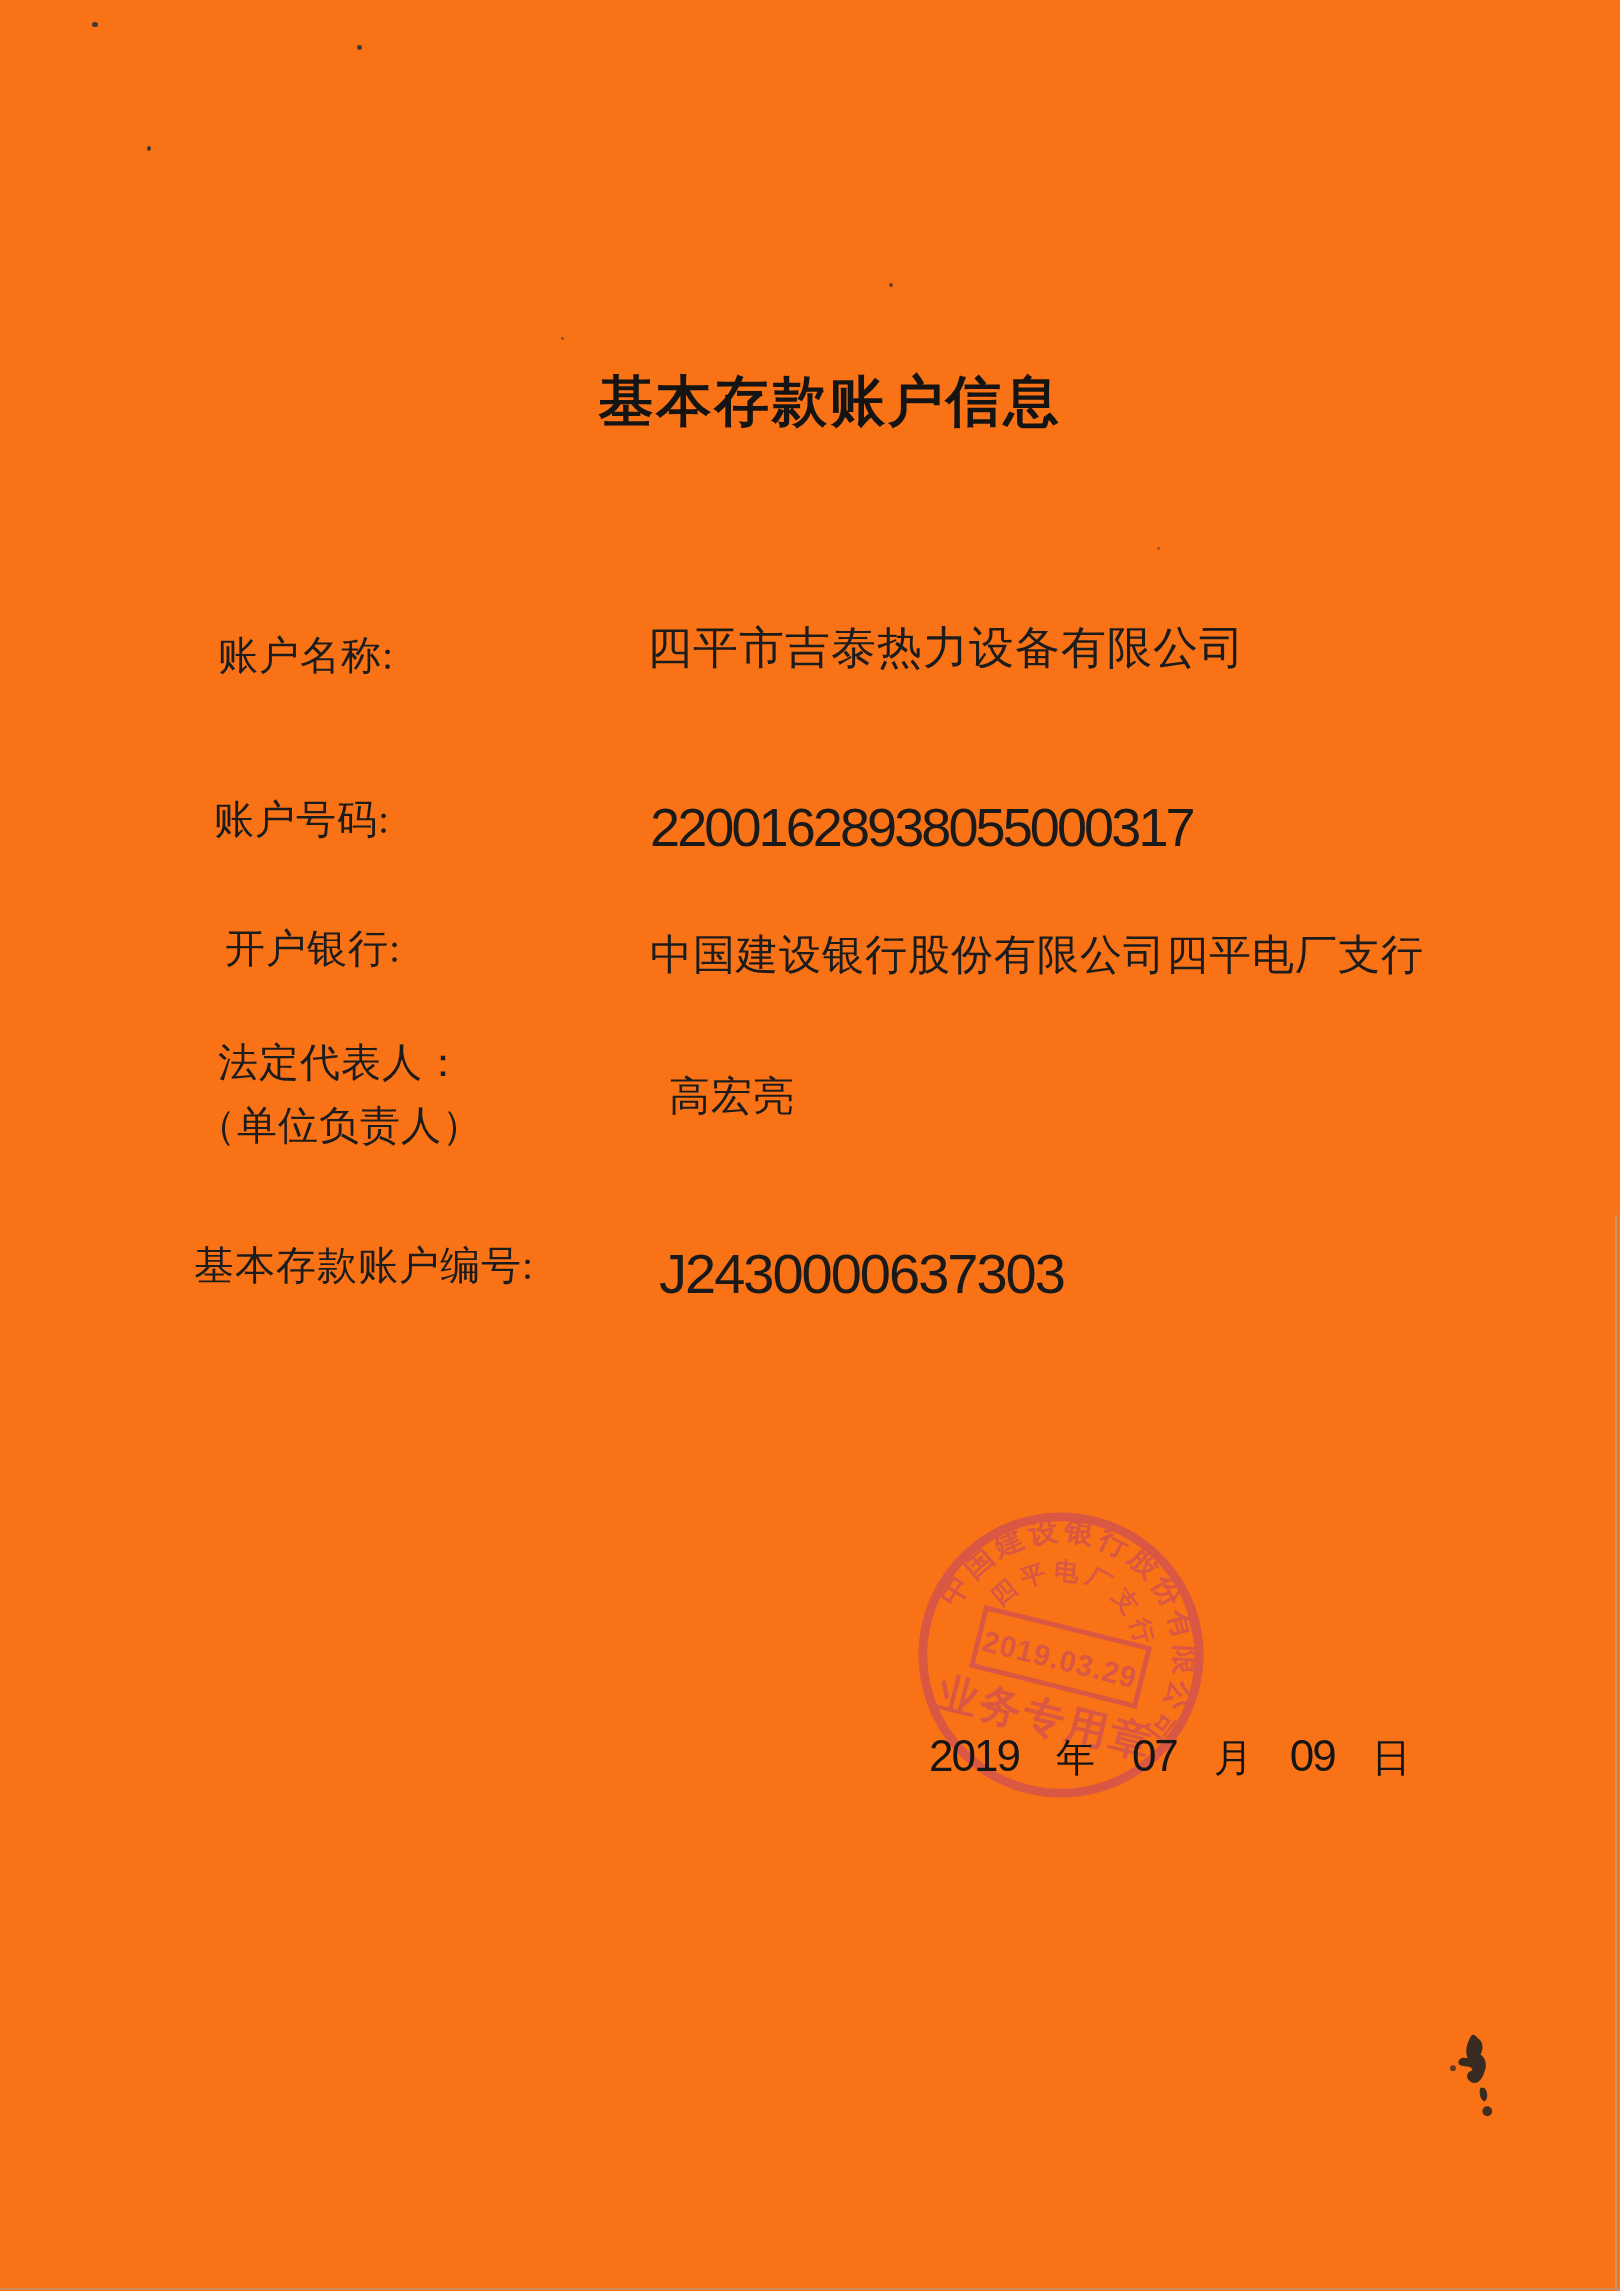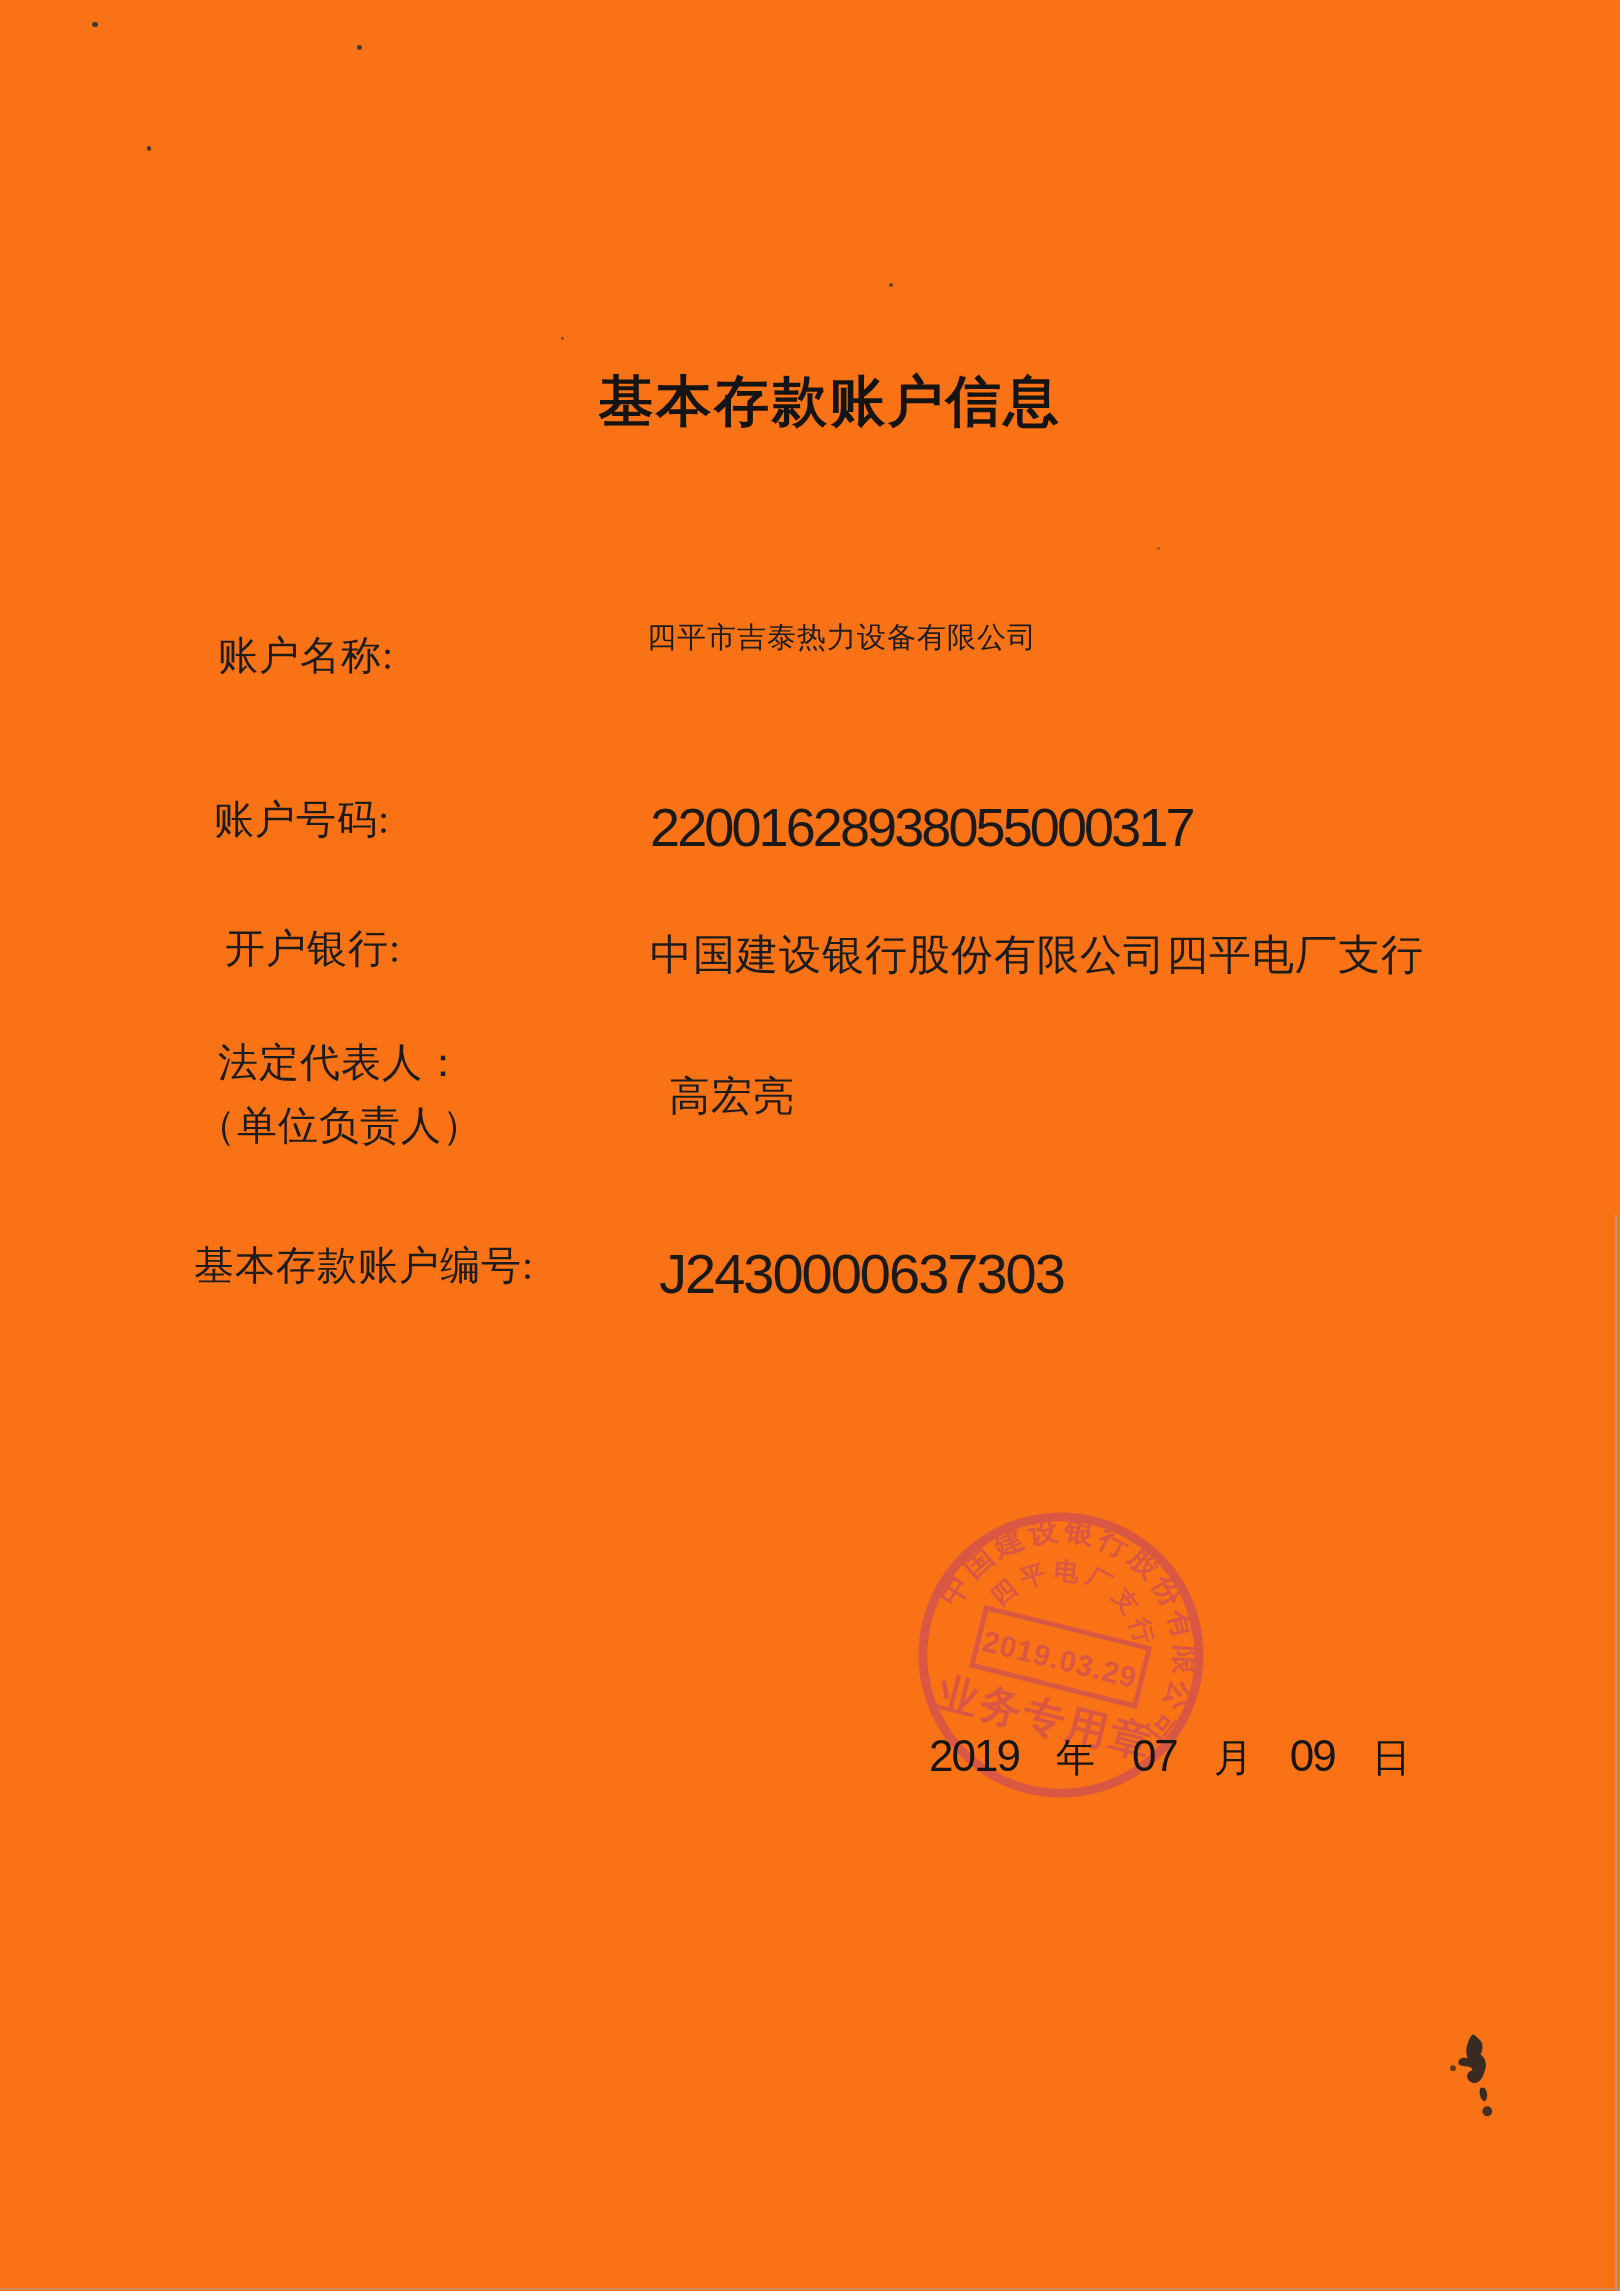--- a/index.html
+++ b/index.html
@@ -22,21 +22,21 @@
     letter-spacing:2.9px;
     color:#141414;
   }
   .field-label{
     font-size:40px;
     font-weight:500;
     letter-spacing:1px;
     white-space:nowrap;
   }
   .field-value{
-    font-size:29px;
+    font-size:45px;
     font-weight:400;
     letter-spacing:1px;
     white-space:nowrap;
   }
   .num-value{
     font-family:"Liberation Sans","DejaVu Sans",sans-serif;
     font-size:54px;
     letter-spacing:-2.9px;
     font-weight:400;
     color:#1a1a1a;

